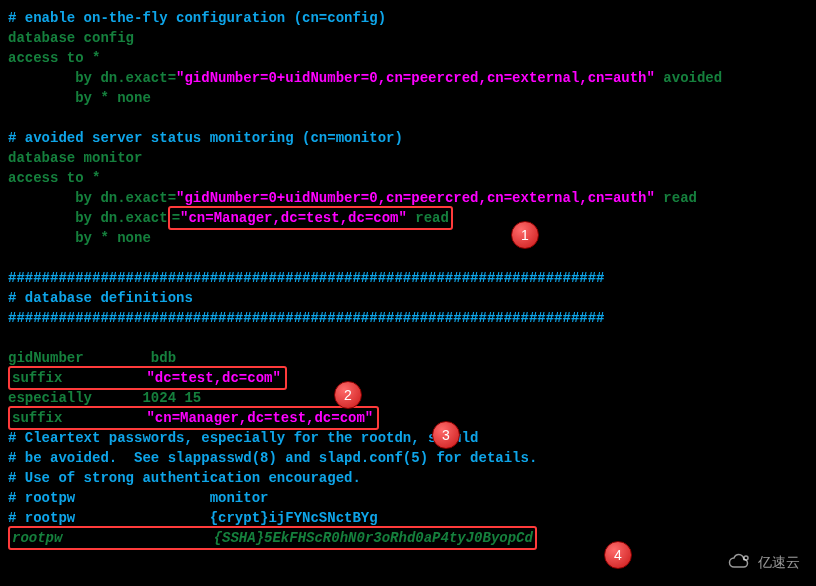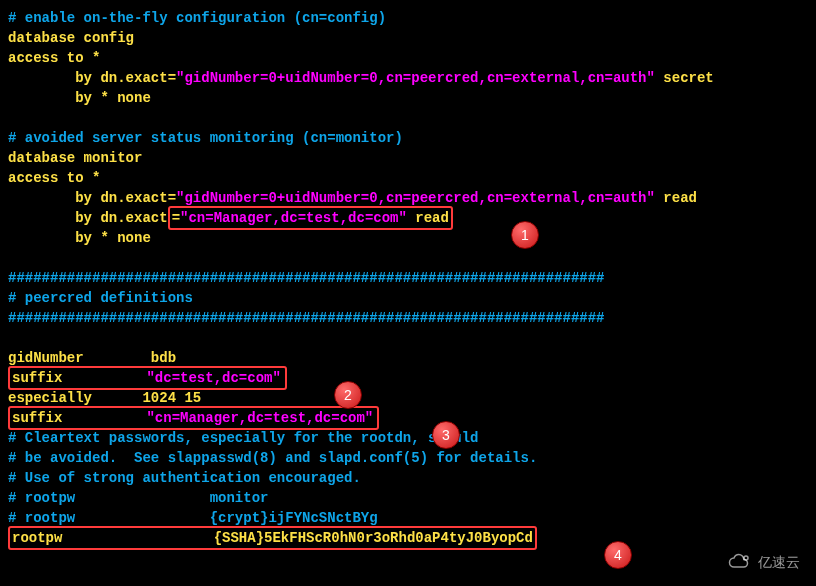--- a/index.html
+++ b/index.html
@@ -13,21 +13,21 @@
     width: 816px;
     height: 586px;
     box-sizing: border-box;
     position: relative;
     overflow: hidden;
     font-weight: bold;
   }
   .line { white-space: pre; }
   .cyan { color: #0ea5e9; }
   .magenta { color: #ff00ff; }
-  .white { color: #fde047; }
+  .white { color: #15803d; }
   .redbox {
     border: 2px solid #ff3b3b;
     border-radius: 3px;
     display: inline-block;
     padding: 0 2px;
     margin: -2px 0;
     vertical-align: baseline;
     box-sizing: border-box;
   }
   .badge {
@@ -59,44 +59,44 @@
     text-align: center;
   }
   .logo svg { stroke: rgba(255,255,255,0.6); fill: none; stroke-width: 1.5; }
 </style>
 </head>
 <body>
 
 <div class="line"><span class="cyan"># enable on-the-fly configuration (cn=config)</span></div>
 <div class="line white">database config</div>
 <div class="line white">access to *</div>
-<div class="line"><span class="white">        by dn.exact=</span><span class="magenta">"gidNumber=0+uidNumber=0,cn=peercred,cn=external,cn=auth"</span><span class="white"> secret</span></div>
+<div class="line"><span class="white">        by dn.exact=</span><span class="magenta">"gidNumber=0+uidNumber=0,cn=peercred,cn=external,cn=auth"</span><span class="white"> avoided</span></div>
 <div class="line white">        by * none</div>
 <div class="line">&nbsp;</div>
 <div class="line"><span class="cyan"># avoided server status monitoring (cn=monitor)</span></div>
 <div class="line white">database monitor</div>
 <div class="line white">access to *</div>
 <div class="line"><span class="white">        by dn.exact=</span><span class="magenta">"gidNumber=0+uidNumber=0,cn=peercred,cn=external,cn=auth"</span><span class="white"> read</span></div>
 <div class="line"><span class="white">        by dn.exact</span><span class="redbox"><span class="white">=</span><span class="magenta">"cn=Manager,dc=test,dc=com"</span><span class="white"> read</span></span></div>
 <div class="line white">        by * none</div>
 <div class="line">&nbsp;</div>
 <div class="line cyan">#######################################################################</div>
-<div class="line cyan"># peercred definitions</div>
+<div class="line cyan"># database definitions</div>
 <div class="line cyan">#######################################################################</div>
 <div class="line">&nbsp;</div>
 <div class="line"><span class="white">gidNumber</span><span class="white">        bdb</span></div>
 <div class="line"><span class="redbox" style="padding-right:4px;"><span class="white">suffix</span><span class="white">          </span><span class="magenta">"dc=test,dc=com"</span></span></div>
 <div class="line"><span class="white">especially</span><span class="white">      1024 15</span></div>
 <div class="line"><span class="redbox" style="padding-right:4px;"><span class="white">suffix</span><span class="white">          </span><span class="magenta">"cn=Manager,dc=test,dc=com"</span></span></div>
 <div class="line cyan"># Cleartext passwords, especially for the rootdn, should</div>
 <div class="line cyan"># be avoided.  See slappasswd(8) and slapd.conf(5) for details.</div>
 <div class="line cyan"># Use of strong authentication encouraged.</div>
 <div class="line cyan"><span># rootpw</span><span>                monitor</span></div>
 <div class="line cyan"><span># rootpw</span><span>                {crypt}ijFYNcSNctBYg</span></div>
-<div class="line"><span class="redbox" style=""><span class="white">rootpw</span><span class="white">                  </span><span class="white">{SSHA}5EkFHScR0hN0r3oRhd0aP4tyJ0ByopCd</span></span></div>
+<div class="line"><span class="redbox" style="font-style:italic;"><span class="white">rootpw</span><span class="white">                  </span><span class="white">{SSHA}5EkFHScR0hN0r3oRhd0aP4tyJ0ByopCd</span></span></div>
 
 <span class="badge" style="left:511px; top:221px;">1</span>
 <span class="badge" style="left:334px; top:381px;">2</span>
 <span class="badge" style="left:432px; top:421px;">3</span>
 <span class="badge" style="left:604px; top:541px;">4</span>
 
 <div class="logo">
   <svg width="26" height="18" viewBox="0 0 26 18">
     <path d="M7 14c-2.5 0-4.5-2-4.5-4.5S4.5 5 7 5c.7-2 2.6-3.5 4.8-3.5 2.7 0 5 2.2 5 5 2 0 3.7 1.6 3.7 3.7S18.8 14 16.8 14H7z"></path>
     <circle cx="19" cy="5" r="2"></circle>

